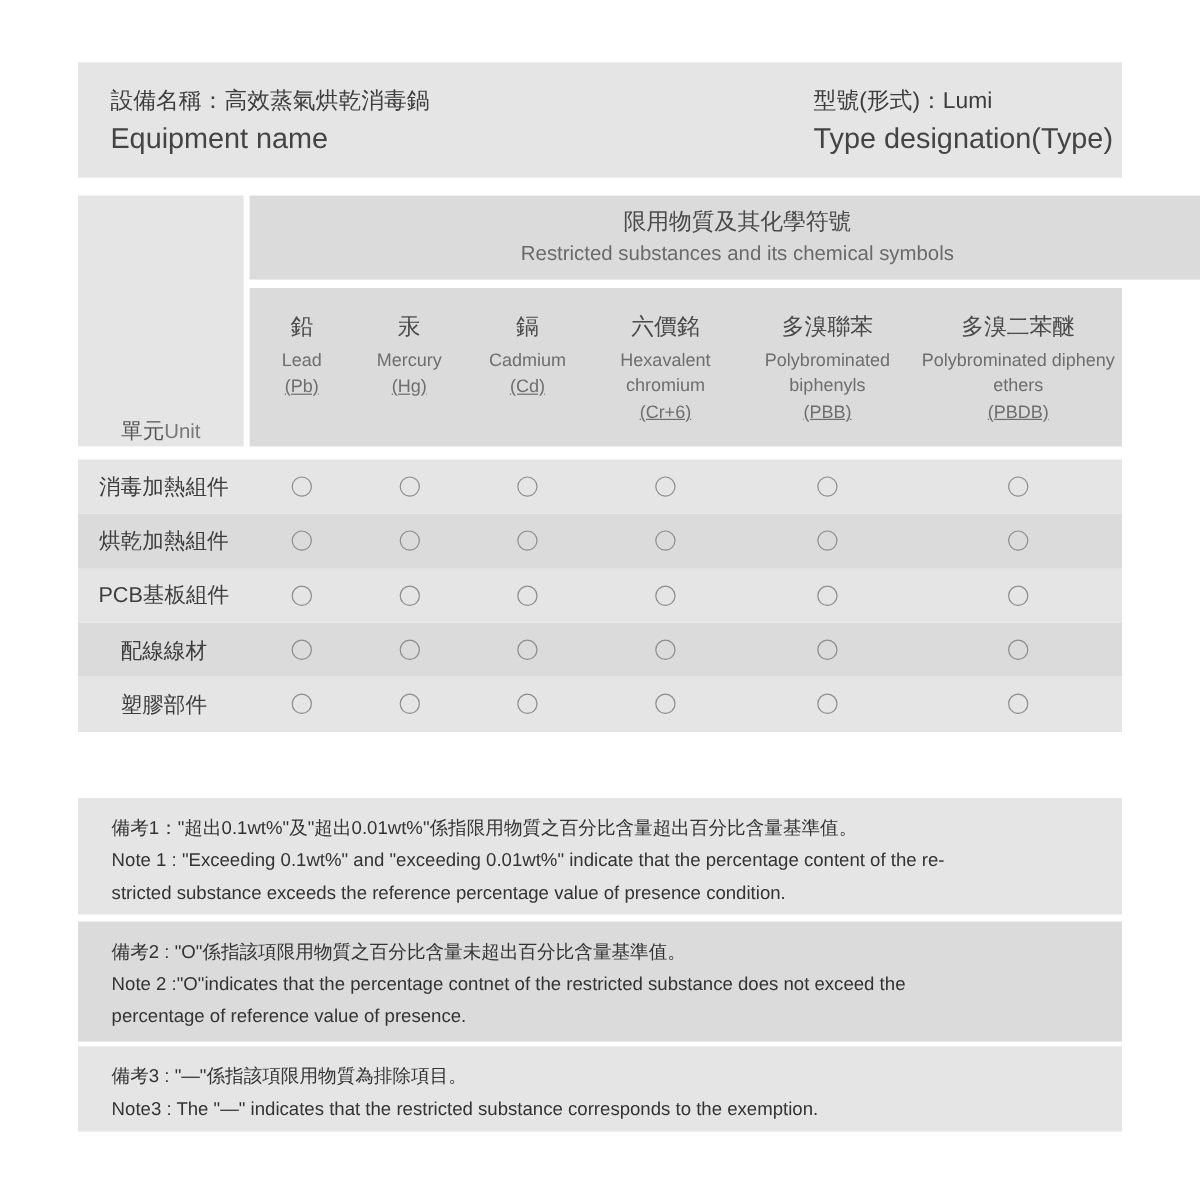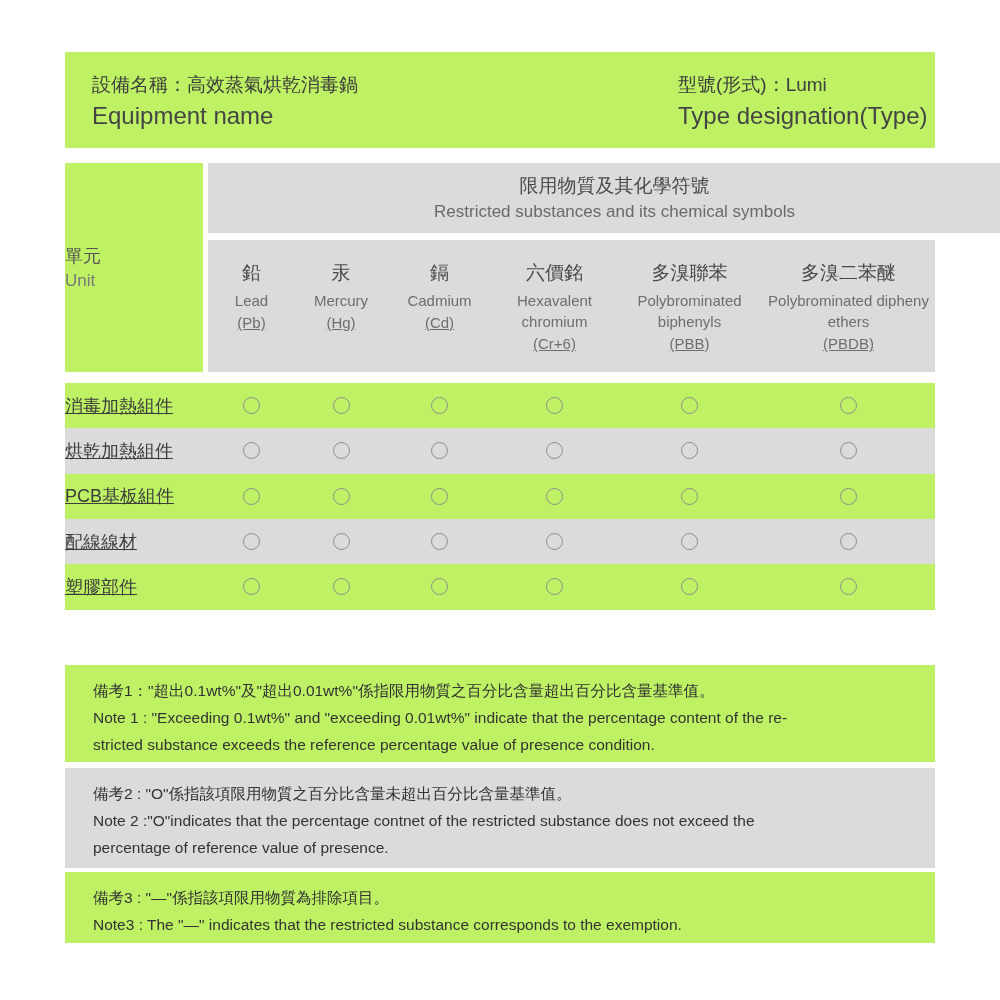--- a/index.html
+++ b/index.html
@@ -3,39 +3,39 @@
 <meta charset="utf-8">
 <style>
   * { margin: 0; padding: 0; box-sizing: border-box; }
   html, body { background: #ffffff; }
   body {
     width: 1000px; height: 1000px; position: relative;
     font-family: "Liberation Sans", "DejaVu Sans", sans-serif;
     color: #3d3d3d;
     -webkit-font-smoothing: antialiased;
   }
-  .block-light { background: #bef264; }
+  .block-light { background: #e5e5e5; }
   .block-dark  { background: #dbdbdb; }
 
   
   .topbar {
     position: absolute; left: 65px; top: 52px; width: 870px; height: 96px;
     display: flex; align-items: center;
   }
   .topbar .pair { position: absolute; top: 18px; }
   .topbar .pair.left  { left: 27px; }
   .topbar .pair.right { left: 613px; }
   .topbar .zh { font-size: 19px; color: #3d3d3d; line-height: 30px; }
   .topbar .en { font-size: 24px; color: #444444; line-height: 32px; }
 
   
   .tablewrap { position: absolute; left: 65px; top: 163px; width: 870px; }
   .unit-cell {
     position: absolute; left: 0; top: 0; width: 138px; height: 209px;
-    display: flex; flex-direction: column; align-items: flex-start; justify-content: center;
+    display: flex; align-items: flex-end; justify-content: center;
   }
   .unit-cell .zh { font-size: 18px; color: #555555; line-height: 26px; }
   .unit-cell .en { font-size: 17px; color: #787878; line-height: 24px; }
 
   .restricted-header {
     position: absolute; left: 143px; top: 0; width: 813px; height: 70px;
     display: flex; flex-direction: column; align-items: center; justify-content: center;
   }
   .restricted-header .zh { font-size: 19px; color: #4a4a4a; line-height: 28px; }
   .restricted-header .en { font-size: 17px; color: #6a6a6a; line-height: 24px; }
@@ -49,21 +49,21 @@
   }
   .substances .zh { font-size: 19px; color: #4a4a4a; line-height: 26px; margin-bottom: 4px; }
   .substances .en { font-size: 15px; color: #6e6e6e; line-height: 21px; }
   .substances .sym { font-size: 15px; color: #6e6e6e; line-height: 24px; text-decoration: underline; }
 
   .rows { position: absolute; left: 0; top: 220px; width: 870px; }
   .trow {
     display: grid; grid-template-columns: 143px 87px 92px 105px 125px 145px 173px;
     height: 45.33px; align-items: center;
   }
-  .trow .rlabel { font-size: 18px; color: #3d3d3d; text-decoration: underline; }
+  .trow .rlabel { text-align: center; font-size: 18px; color: #3d3d3d; }
   .trow .cell { display: flex; align-items: center; justify-content: center; }
   .circle {
     width: 17px; height: 17px; border: 1.3px solid #8d8d8d; border-radius: 50%;
     background: transparent; display: inline-block;
   }
 
   
   .note {
     position: absolute; left: 65px; width: 870px;
     padding: 12px 20px 0 28px;

